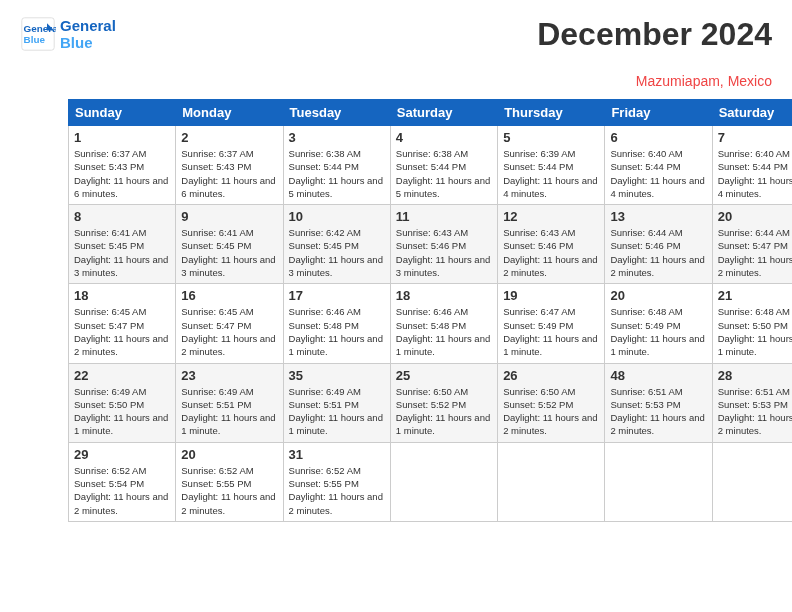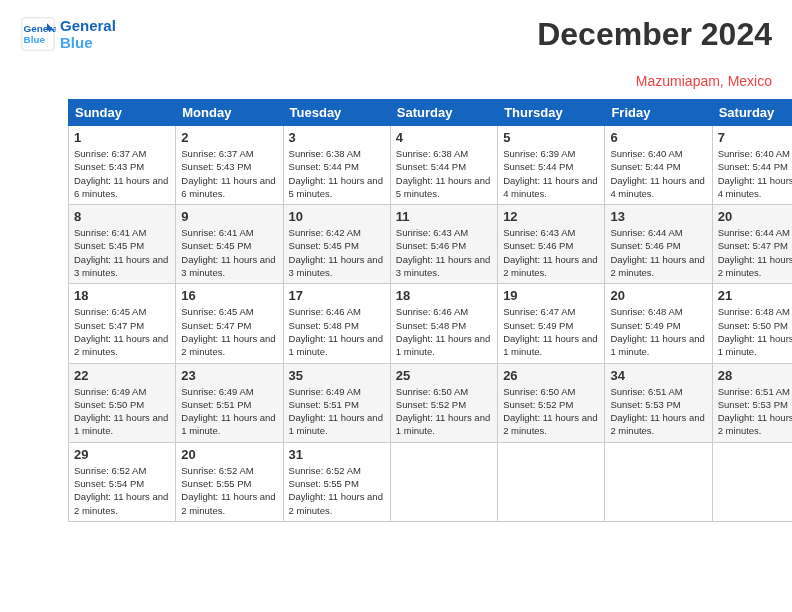--- a/index.html
+++ b/index.html
@@ -230,21 +230,21 @@
           </td>
           <td>
             <span class="day-num">25</span>
             <div class="day-info">Sunrise: 6:50 AM<br>Sunset: 5:52 PM<br>Daylight: 11 hours and 1 minute.</div>
           </td>
           <td>
             <span class="day-num">26</span>
             <div class="day-info">Sunrise: 6:50 AM<br>Sunset: 5:52 PM<br>Daylight: 11 hours and 2 minutes.</div>
           </td>
           <td>
-            <span class="day-num">34</span>
+            <span class="day-num">48</span>
             <div class="day-info">Sunrise: 6:51 AM<br>Sunset: 5:53 PM<br>Daylight: 11 hours and 2 minutes.</div>
           </td>
           <td>
             <span class="day-num">28</span>
             <div class="day-info">Sunrise: 6:51 AM<br>Sunset: 5:53 PM<br>Daylight: 11 hours and 2 minutes.</div>
           </td>
         </tr>
         <tr class="last-row">
           <td>
             <span class="day-num">29</span>

